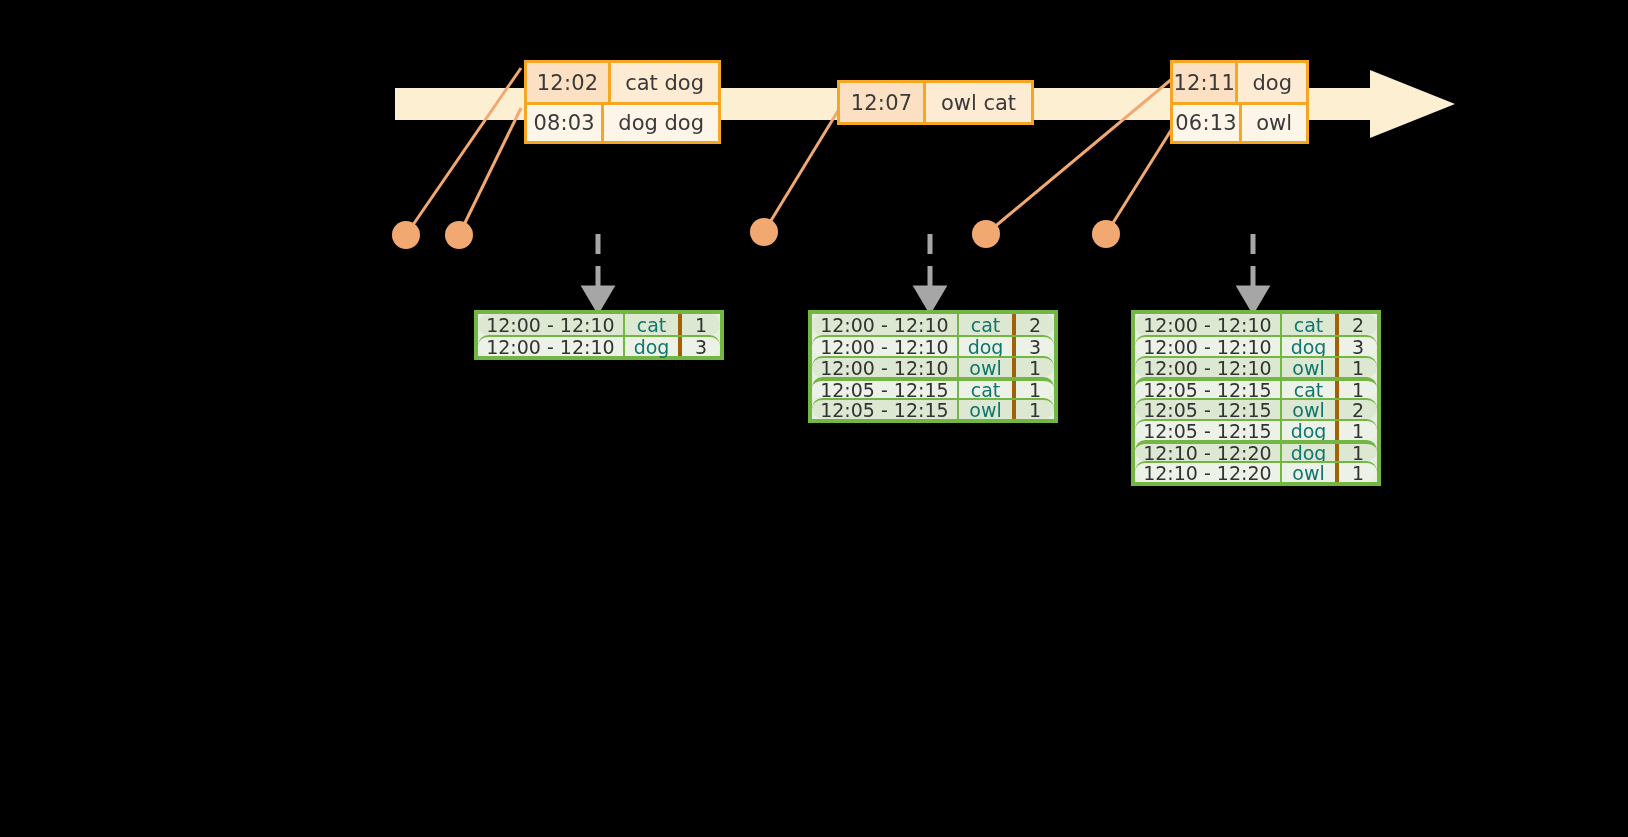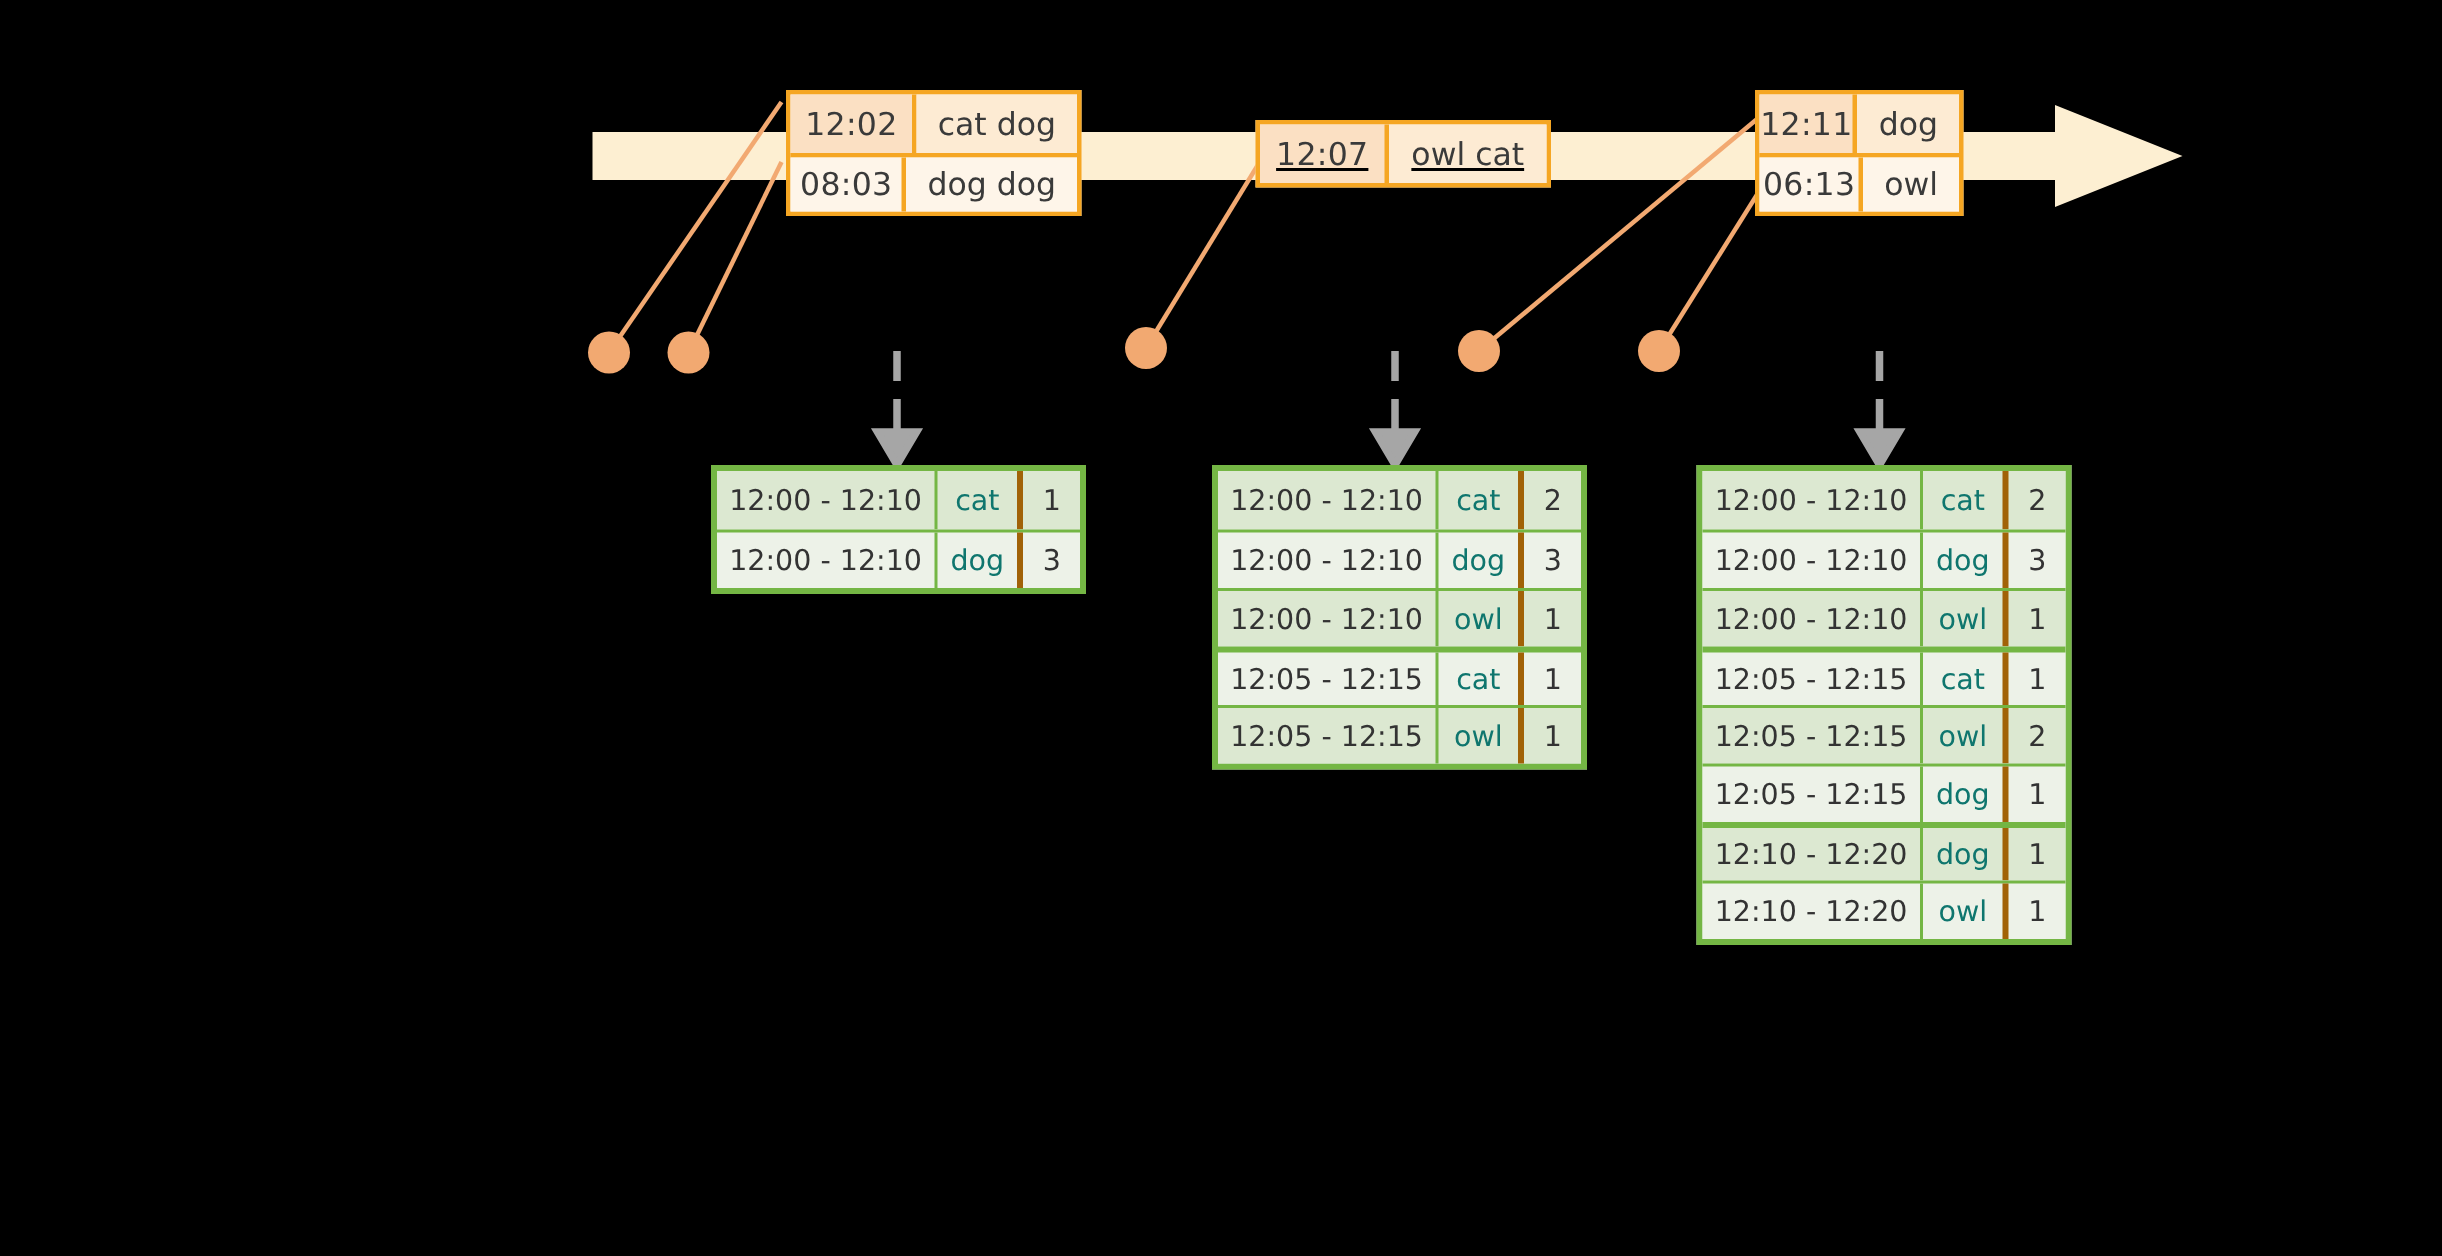--- a/index.html
+++ b/index.html
@@ -77,23 +77,24 @@
   .result-table {
     position: absolute;
     border: 4px solid #74B644;
     box-sizing: border-box;
     background: #E6EFE0;
     display: flex;
     flex-direction: column;
   }
   .res-row {
     display: flex;
-    height: 39px;
+    height: 21px;
     box-sizing: border-box;
     background: #EDF2E8;
+    border-radius: 16px;
   }
   .res-row.shade { background: #DCE8D1; }
   .res-row + .res-row { border-top: 2px solid #74B644; }
   .res-row.grp-sep { border-top: 4px solid #74B644; }
   .res-window {
     width: 148px;
     box-sizing: border-box;
     border-right: 2px solid #74B644;
     display: flex;
     align-items: center;
@@ -170,21 +171,21 @@
       <div class="event-row">
         <div class="ev-time">12:02</div>
         <div class="ev-words">cat dog</div>
       </div>
       <div class="event-row alt">
         <div class="ev-time">08:03</div>
         <div class="ev-words">dog dog</div>
       </div>
     </div>
 
-  <div class="event-box" id="event-box-1" style="left:837px; top:80px; width:197px;text-decoration:underline;">
+  <div class="event-box" id="event-box-1" style="left:837px; top:80px; width:197px;">
       <div class="event-row">
         <div class="ev-time">12:07</div>
         <div class="ev-words">owl cat</div>
       </div>
     </div>
 
   <div class="event-box" id="event-box-2" style="left:1170px; top:60px; width:139px;">
       <div class="event-row">
         <div class="ev-time">12:11</div>
         <div class="ev-words">dog</div>

